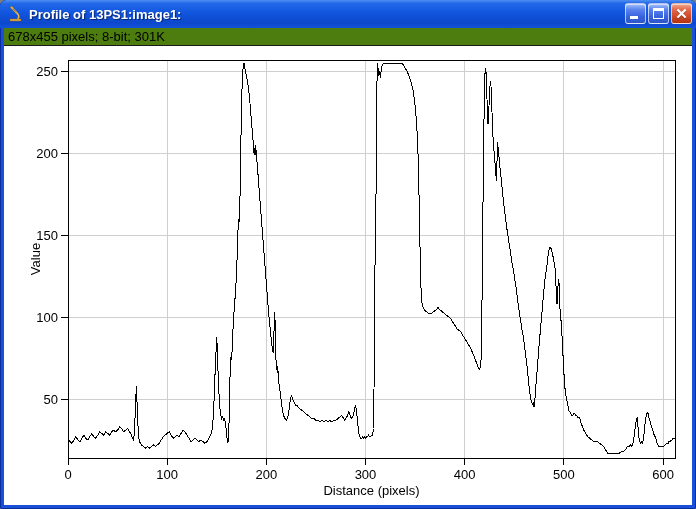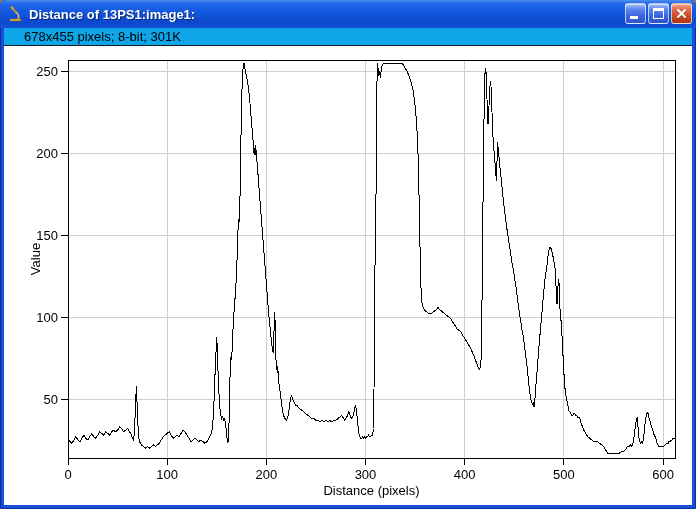--- a/index.html
+++ b/index.html
@@ -43,23 +43,23 @@
     color:#fff;font-size:15px;font-weight:bold;line-height:19px;text-align:center;
     text-shadow:0 1px 1px rgba(0,0,0,.3);
   }
   .client{
     position:absolute;left:4px;top:28px;width:688px;height:477px;
     background:#ffffff;
   }
   .statusbar{
     height:18px;line-height:17px;
     font-size:13px;color:#000;
-    padding-left:20px;
+    padding-left:4px;
     border-bottom:1px solid #1a1a1a;
-    background:#0ea5e9;white-space:nowrap;
+    background:#4d7c0f;white-space:nowrap;
   }
   .plot-canvas{position:relative;width:688px;height:458px;background:#fff;}
   .plot-canvas svg{display:block;}
   .grid{stroke:#cfcfcf;stroke-width:1;shape-rendering:crispEdges;}
   .frame{fill:none;stroke:#000;stroke-width:1;shape-rendering:crispEdges;}
   .tick{stroke:#000;stroke-width:1;shape-rendering:crispEdges;}
   .ticklabel{font-family:"Liberation Sans",sans-serif;font-size:13px;fill:#000;}
   .axislabel{font-family:"Liberation Sans",sans-serif;font-size:13px;fill:#000;}
   .curve{fill:none;stroke:#000;stroke-width:1;shape-rendering:crispEdges;}
 </style>
@@ -74,21 +74,21 @@
           <path d="M5 2.2 L9.2 6.4"></path>
           <path d="M9.2 6.4 C12.2 9 12.6 10.6 10.8 13"></path>
         </g>
         <g fill="none" stroke="#8A5A10" stroke-width="0.7">
           <path d="M5 2.2 L9.2 6.4"></path>
         </g>
         <rect x="3" y="13" width="11" height="2" fill="#E8B54A" stroke="#8A5A10" stroke-width="0.5"></rect>
         <rect x="3.4" y="0.8" width="3.4" height="2" fill="#E8B54A" stroke="#8A5A10" stroke-width="0.5" transform="rotate(45 5 1.8)"></rect>
       </svg>
     </span>
-    <span class="title-text">Distance of 13PS1:image1:</span>
+    <span class="title-text">Profile of 13PS1:image1:</span>
     <span class="controls">
       <span class="wbtn" title="minimize">
           <i class="glyph-min"></i>
         </span>
       <span class="wbtn" title="maximize">
           <i class="glyph-max"></i>
         </span>
       <span class="wbtn close" title="close">
           <span class="glyph-close">✕</span>
         </span>

